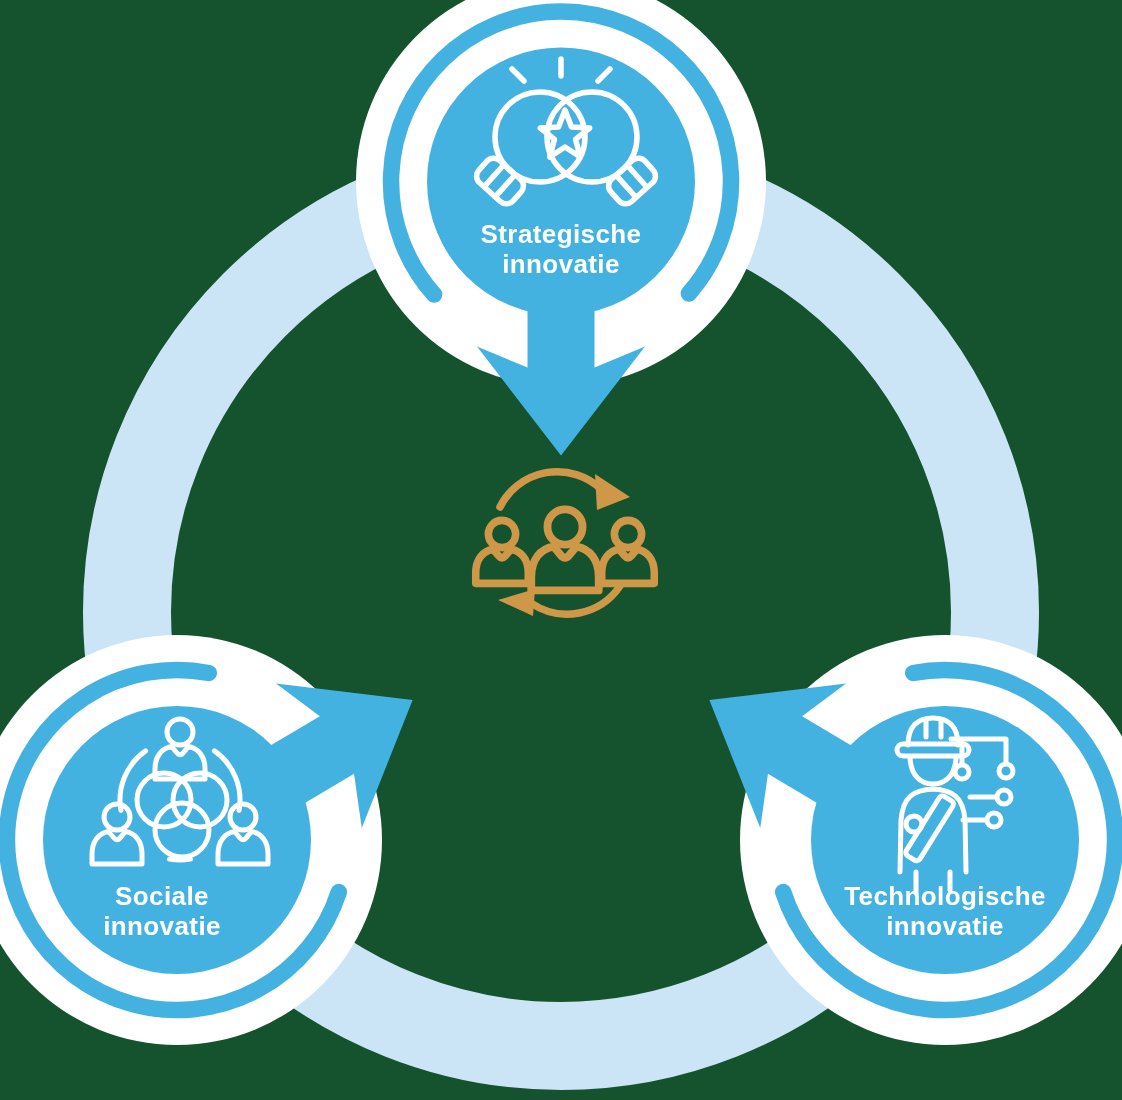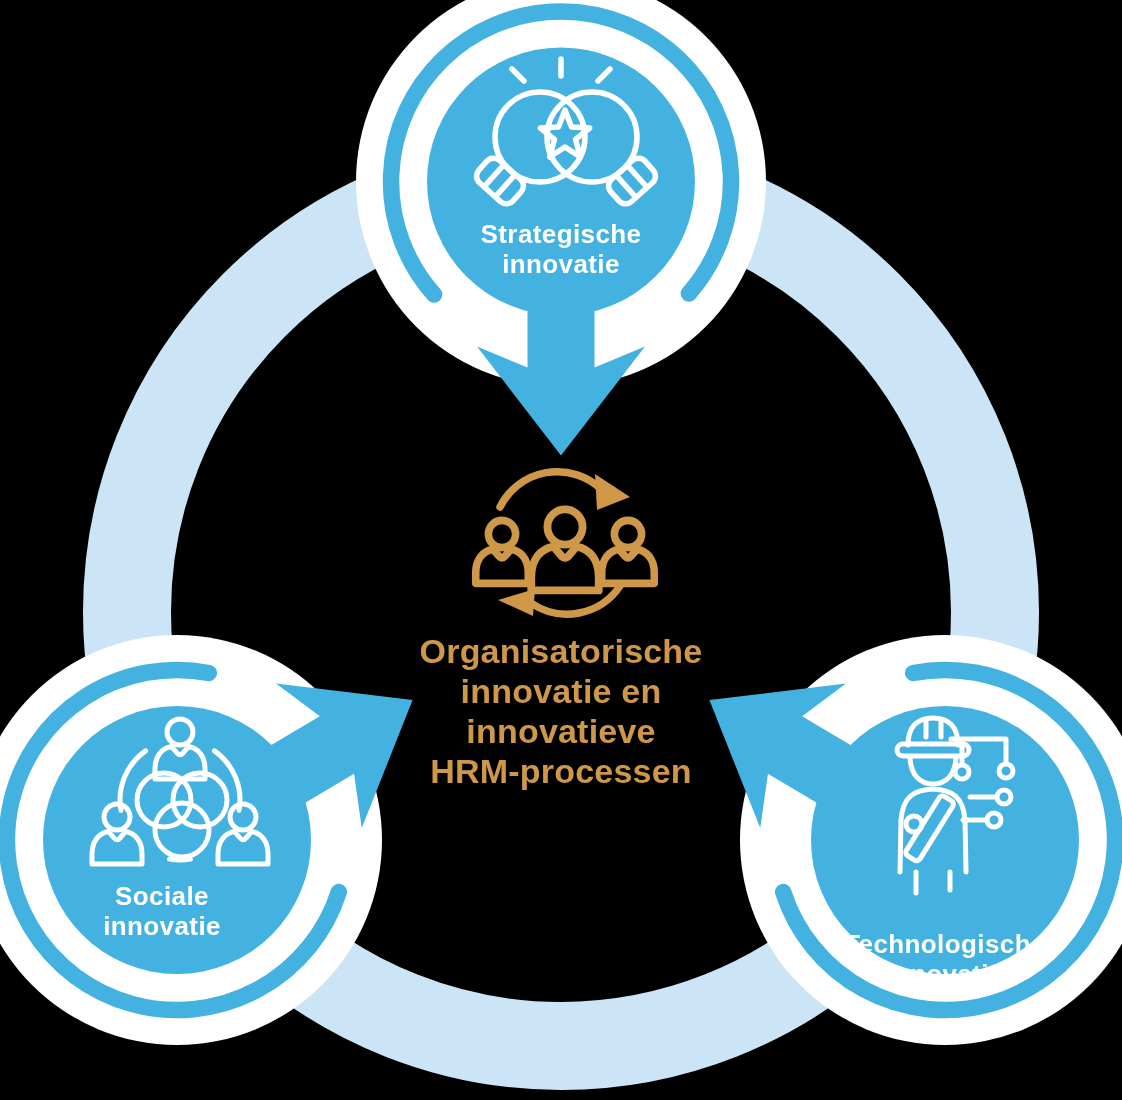--- a/index.html
+++ b/index.html
@@ -1,18 +1,18 @@
 <!DOCTYPE html>
 <html style="--blue: #44b2e0; --light_blue: #cbe5f7; --gold: #ce9848; --text_on_blue: #ffffff; --background: #ffffff;"><head>
 <meta charset="utf-8">
 <style>
   html,body{margin:0;padding:0;background:#fff;}
   .stage{
     position:relative;width:1122px;height:1100px;overflow:hidden;
-    font-family:"Liberation Sans",sans-serif;background:#000000;
+    font-family:"Liberation Sans",sans-serif;background:#14532d;
   }
   .stage svg{position:absolute;left:0;top:0;}
   .label{
     position:absolute;transform:translate(-50%,-50%);
     text-align:center;white-space:pre-line;font-weight:700;
   }
   .node-label{color:#fff;font-size:26px;line-height:30px;letter-spacing:.4px;}
   .center-label{color:var(--gold,#ce9848);font-size:34px;line-height:40px;letter-spacing:.2px;}
 
   .ring-light{fill:none;stroke:var(--light_blue,#cbe5f7);stroke-width:88;}
@@ -133,19 +133,15 @@
       <use href="#person" class="use-g-side" transform="translate(502 534) scale(1.05)"></use>
       <use href="#person" class="use-g-side" transform="translate(628 534) scale(1.05)"></use>
       <use href="#person" class="use-g-mid" transform="translate(565 527) scale(1.35)"></use>
     </g>
   </svg>
 
   <div class="label node-label" style="left:561px;top:249px;">Strategische
 innovatie</div>
   <div class="label node-label" style="left:162px;top:911px;">Sociale
 innovatie</div>
-  <div class="label node-label" style="left:945px;top:911px;margin-top:48px;">Technologische
+  <div class="label node-label" style="left:945px;top:911px;">Technologische
 innovatie</div>
-  <div class="label center-label" style="left:561px;top:711px;">Organisatorische
-innovatie en
-innovatieve
-HRM-processen</div>
 </div>
 
 </body></html>

